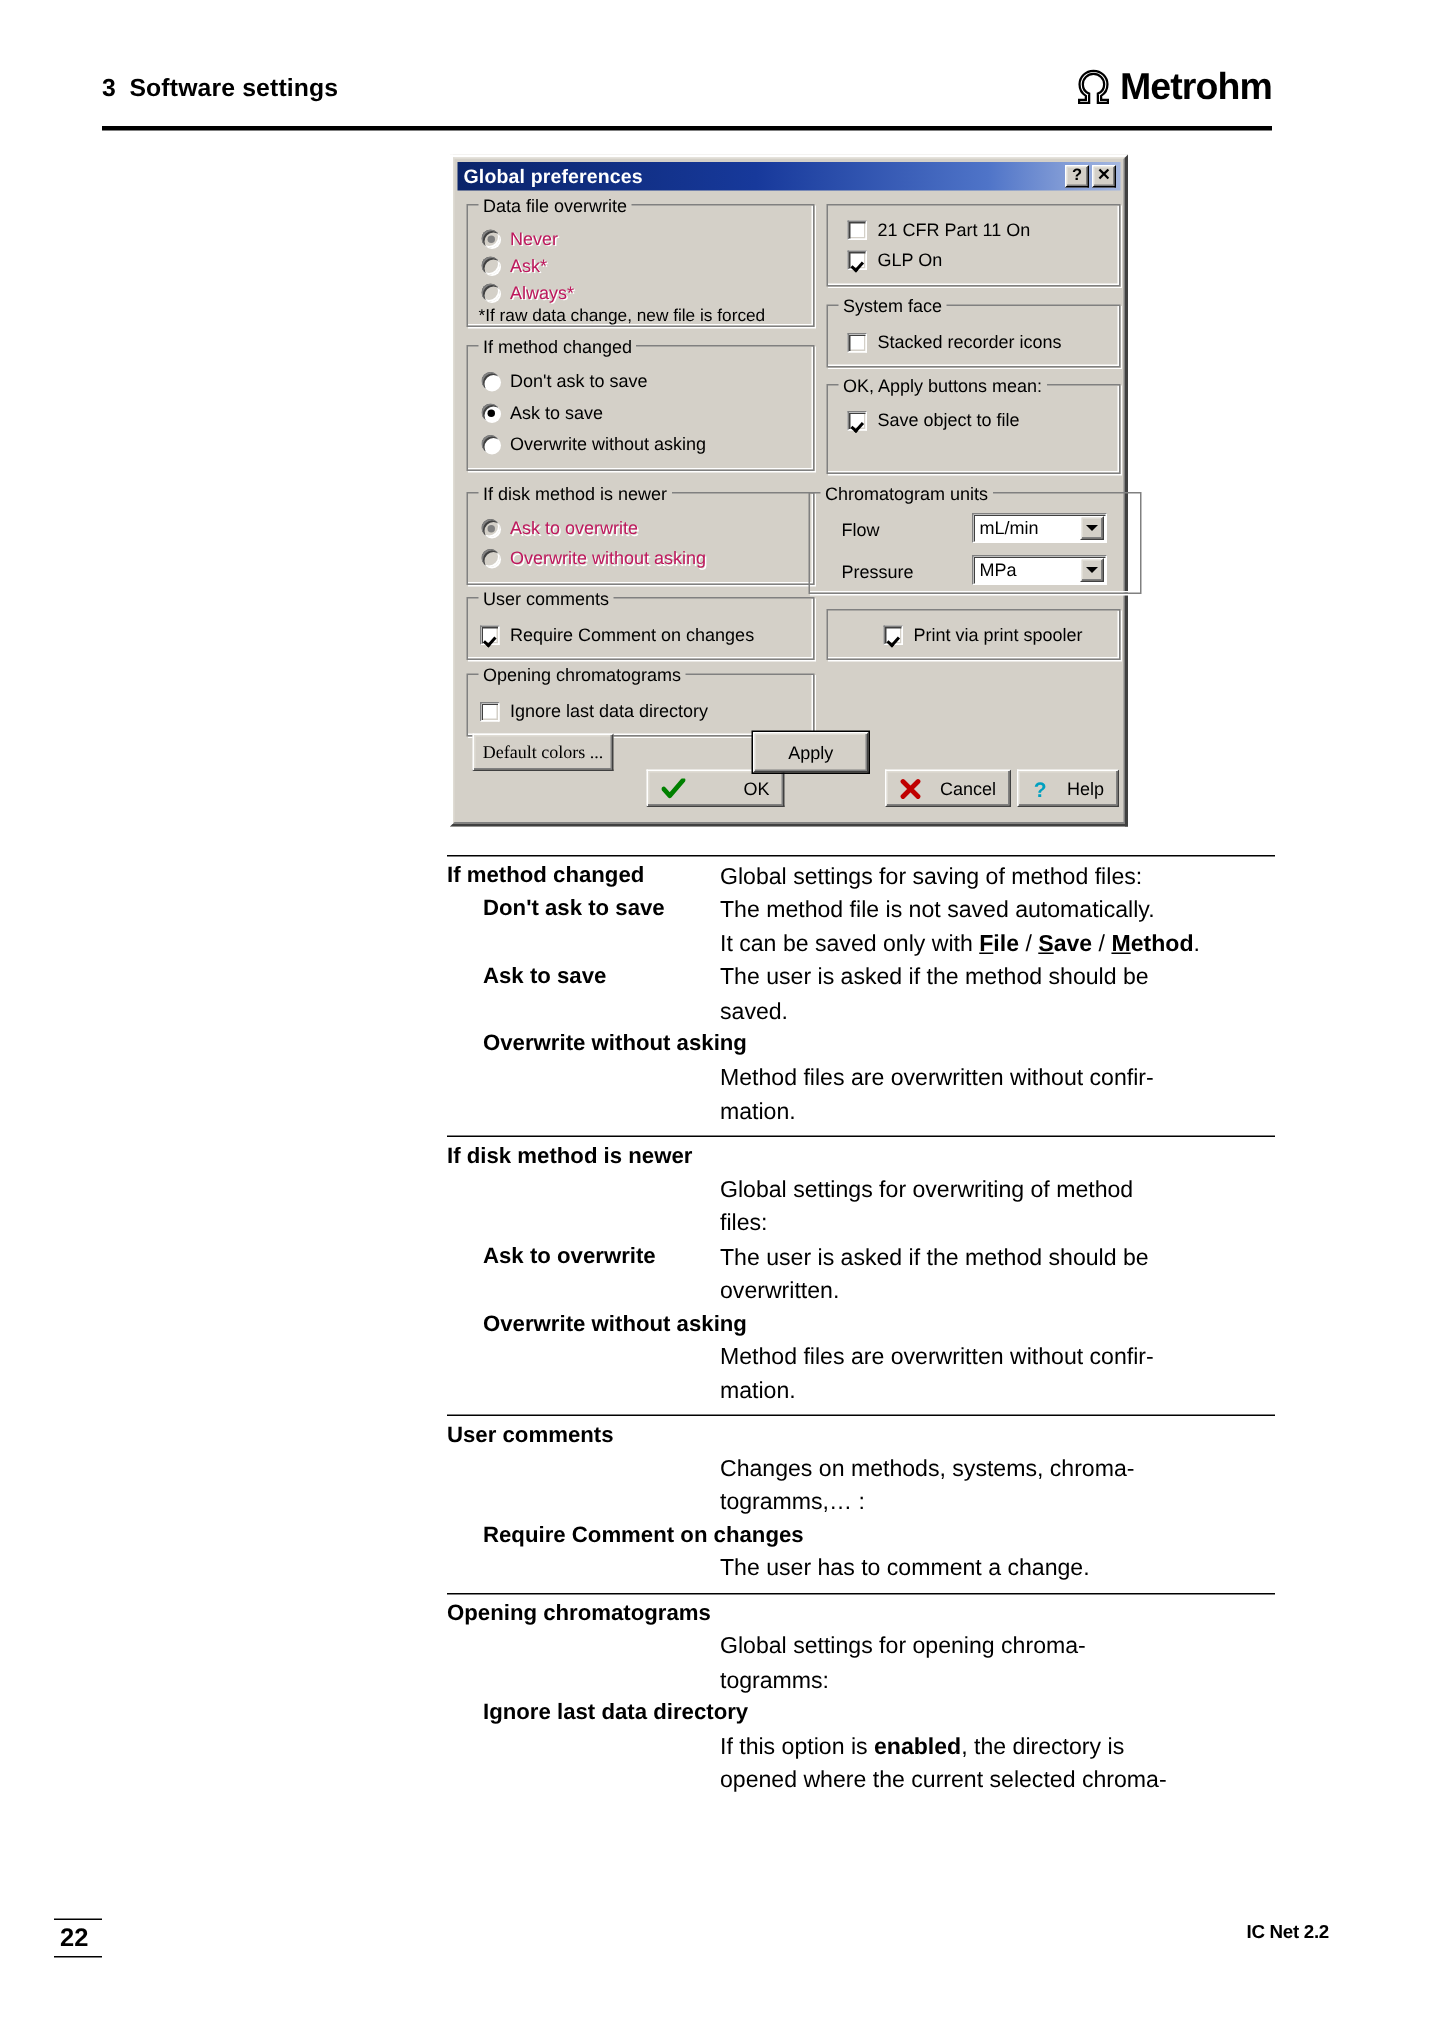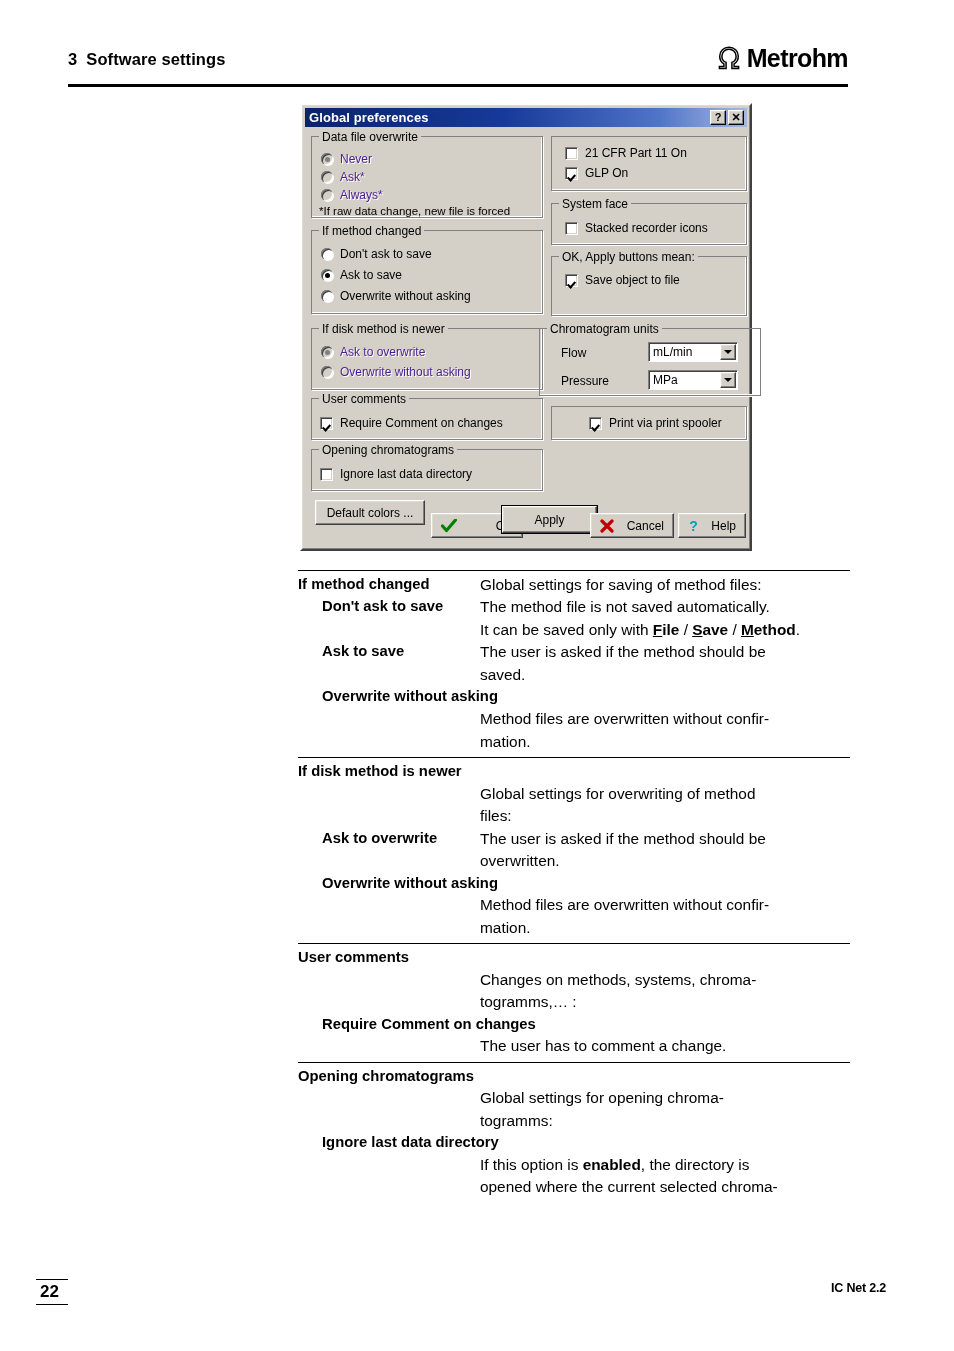--- a/index.html
+++ b/index.html
@@ -101,21 +101,21 @@
   }
 
   
   .ctl-row {
     position: absolute;
     display: flex; align-items: center;
     white-space: nowrap;
     font-size: 12px;
   }
   .ctl-row .lbl { margin-left: 7px; }
-  .disabled .lbl { color: #4c1d95; text-shadow: 1px 1px 0 #ffffff; }
+  .disabled .lbl { color: #be185d; text-shadow: 1px 1px 0 #ffffff; }
 
   .radio {
     width: 12px; height: 12px; border-radius: 50%;
     background: #ffffff;
     box-shadow: inset 1px 1px 0 #808080, inset 2px 2px 0 #404040,
                 inset -1px -1px 0 #ffffff, 1px 1px 0 #ffffff;
     position: relative; flex: none;
     box-sizing: border-box;
   }
   .radio.checked::after {
@@ -376,34 +376,34 @@
           <span class="tri"></span>
         </span>
   </div>
 
   <div class="group" style="left:248px; top:300px; width:196px; height:34px;"></div>
   <div class="ctl-row" style="left:262px; top:310px;padding-left:24px;">
     <span class="cbox checked"></span>
     <span class="lbl">Print via print spooler</span>
   </div>
 
-  <div class="btn" style="left:12px; top:394px; width:110px;">
+  <div class="btn" style="left:12px; top:383px; width:94px;font-family:Liberation Serif, serif;">
     <span class="btxt">Default colors ...</span>
   </div>
 
   <div class="btn split" style="left:128px; top:407px; width:92px;">
     <span class="glyph">
       <svg width="16" height="14" viewBox="0 0 16 14">
             <path d="M1.5 7 L5.5 11.5 L14.5 1" fill="none" stroke="#008000" stroke-width="3.2" stroke-linecap="round" stroke-linejoin="round"></path>
           </svg>
     </span>
     <span class="btxt">OK</span>
   </div>
 
-  <div class="btn default" style="left:199px; top:400px; width:95px; height:27px;">
+  <div class="btn default" style="left:199px; top:382px; width:77px; height:27px;">
     <span class="btxt">Apply</span>
   </div>
 
   <div class="btn split" style="left:287px; top:407px; width:84px;">
     <span class="glyph">
       <svg width="14" height="14" viewBox="0 0 14 14">
             <path d="M2 2 L12 12 M12 2 L2 12" fill="none" stroke="#c00000" stroke-width="3.2" stroke-linecap="round"></path>
           </svg>
     </span>
     <span class="btxt">Cancel</span>

